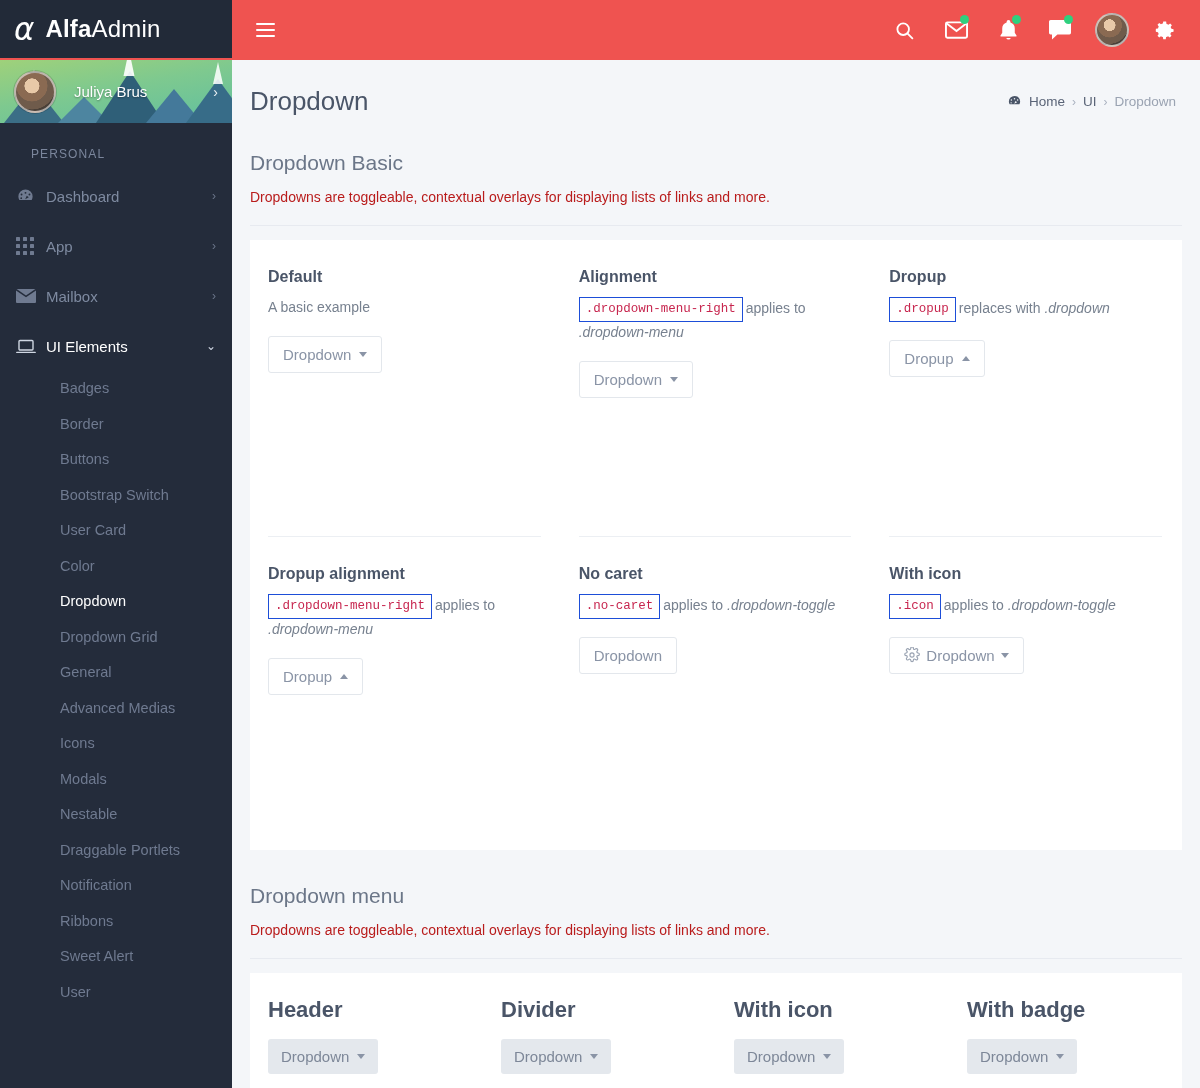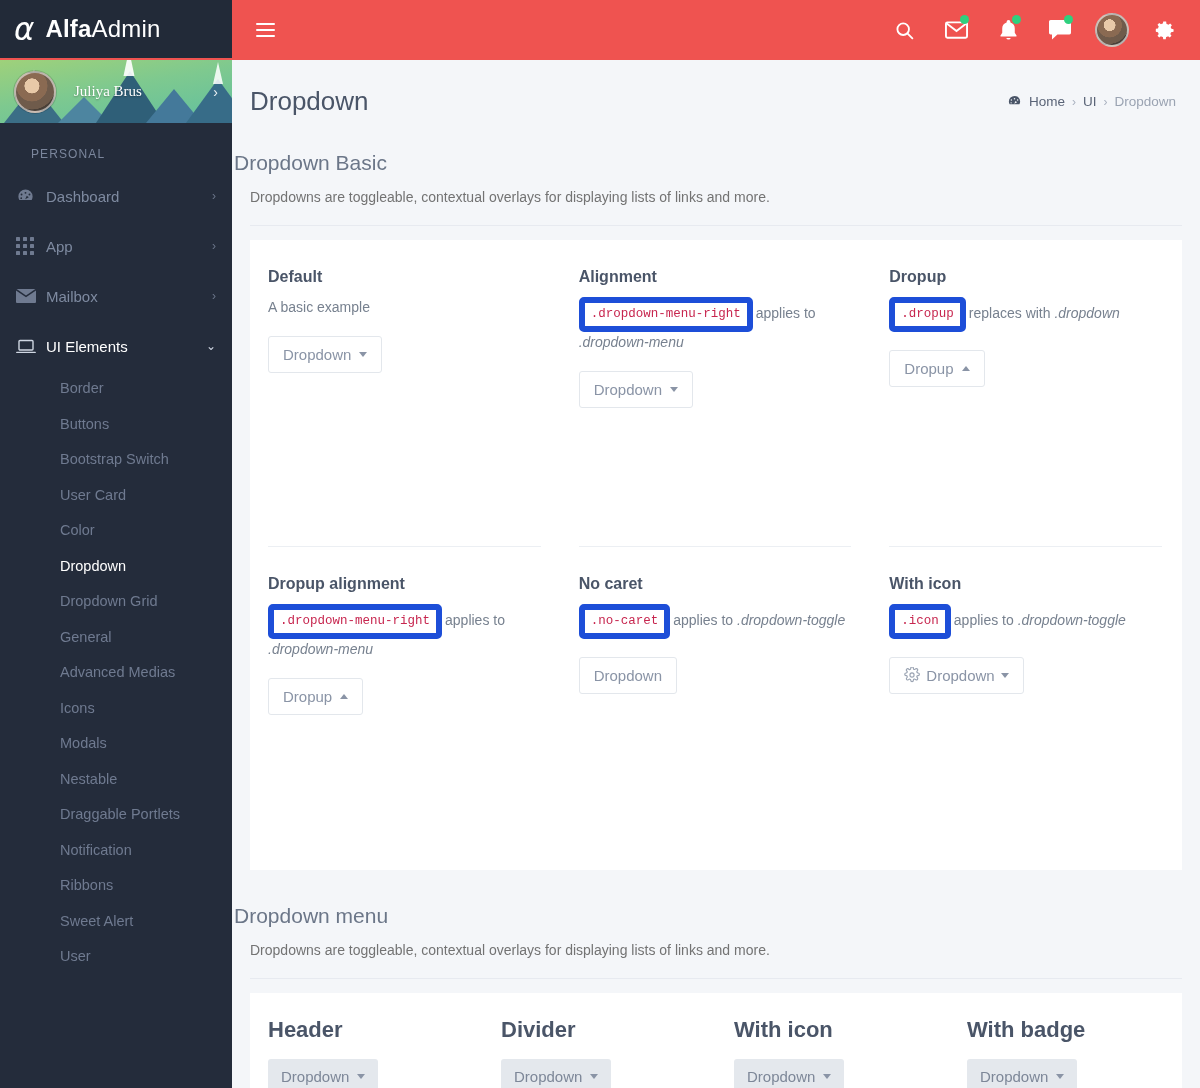--- a/index.html
+++ b/index.html
@@ -52,21 +52,21 @@
   .snow.e { left: 208px; border-left: 10px solid transparent; border-right: 10px solid transparent; border-bottom: 44px solid rgba(255,255,255,.85); transform: translateY(-28px) scale(.5); }
   #profile .avatar {
     position: relative; z-index: 2;
     width: 42px; height: 42px; border-radius: 50%;
     background: radial-gradient(circle at 42% 34%, #e8c9a8 0 22%, #8a6a52 23% 46%, #6f5b4b 47% 70%, #4a4038 71% 100%);
     border: 2px solid rgba(255,255,255,.55);
     box-shadow: 0 0 0 1px rgba(0,0,0,.15);
   }
   #profile .pname {
     position: relative; z-index: 2; margin-left: 18px;
-    color: #fff; font-size: 15px; text-shadow: 0 1px 2px rgba(0,0,0,.35); font-family: Liberation Serif, serif;
+    color: #fff; font-size: 15px; text-shadow: 0 1px 2px rgba(0,0,0,.35);
   }
   #profile .chev {
     position: absolute; right: 14px; top: 50%; transform: translateY(-50%);
     z-index: 2; color: #fff; font-size: 14px; opacity: .9;
   }
 
   .nav-title {
     color: #7b869c; font-size: 12px; letter-spacing: 1.1px;
     padding: 24px 0 10px 31px; text-transform: uppercase;
   }
@@ -117,37 +117,37 @@
   
   #main { position: absolute; left: 232px; top: 60px; right: 0; bottom: 0; background: #f4f6f9; }
   #page-head { display: flex; align-items: center; padding: 26px 24px 0 18px; }
   #page-title { font-size: 26px; color: #4a5568; font-weight: 400; }
   #breadcrumb { margin-left: auto; display: flex; align-items: flex-end; font-size: 13.5px; color: #8a94a6; }
   #breadcrumb .bc-home { color: #5a6477; margin-left: 7px; }
   #breadcrumb .bc-sep { margin: 0 7px; color: #aab2c0; font-size: 12px; }
   #breadcrumb .bc-ui { color: #5a6477; }
   #breadcrumb .bc-cur { color: #9aa3b2; }
 
-  .sec-title { font-size: 21px; color: #6b7688; font-weight: 400; padding: 34px 0 0 2px; }
-  .sec-desc { font-size: 14px; color: #737373; padding: 14px 0 0 18px; }
+  .sec-title { font-size: 21px; color: #6b7688; font-weight: 400; padding: 34px 0 0 18px; }
+  .sec-desc { font-size: 14px; color: #b91c1c; padding: 14px 0 0 18px; }
   .sec-rule { margin: 20px 18px 0 18px; border-top: 1px solid #e7eaf0; }
 
   .card { background: #fff; margin: 14px 18px 0 18px; padding: 0; }
   .grid3 { display: flex; }
   .col3 { width: 33.333%; padding: 28px 20px 0 18px; }
   .col-rule { border-top: 1px solid #eceff3; margin: 0 20px 0 18px; }
   .rule-row { display: flex; }
   .rule-cell { width: 33.333%; }
 
   .c-title { font-size: 16px; color: #4a5568; font-weight: 700; }
   .c-sub { font-size: 14px; color: #77818f; margin-top: 11px; line-height: 1.5; }
   code.tag {
     display: inline-block; font-family: "Liberation Mono", monospace;
     font-size: 12.5px; color: #c7254e; background: #fff;
-    border: 6px solid #1d4ed8; border-radius: 5px;
+    border: 1px solid #1d4ed8; border-radius: 0;
     padding: 2px 6px; margin-right: 3px; vertical-align: middle;
   }
   .c-sub em { font-style: italic; color: #77818f; }
 
   .btn-outline {
     display: inline-flex; align-items: center; gap: 8px;
     margin-top: 18px; padding: 9px 14px;
     background: #fff; border: 1px solid #e3e7ec; border-radius: 3px;
     color: #8a94a6; font-size: 15px; cursor: pointer;
   }
@@ -238,20 +238,21 @@
       <svg width="20" height="15" viewBox="0 0 20 15" fill="none" stroke="currentColor" stroke-width="1.4">
           <rect x="3" y="1.5" width="14" height="9.5" rx="1"></rect>
           <path d="M.8 13.4h18.4" stroke-linecap="round"></path>
         </svg>
     </span>
     <span class="nlabel">UI Elements</span>
     <span class="narrow">⌄</span>
   </div>
 
   <div>
+    <div class="sub-item">Badges</div>
     <div class="sub-item">Border</div>
     <div class="sub-item">Buttons</div>
     <div class="sub-item">Bootstrap Switch</div>
     <div class="sub-item">User Card</div>
     <div class="sub-item">Color</div>
     <div class="sub-item active">Dropdown</div>
     <div class="sub-item">Dropdown Grid</div>
     <div class="sub-item">General</div>
     <div class="sub-item">Advanced Medias</div>
     <div class="sub-item">Icons</div>

